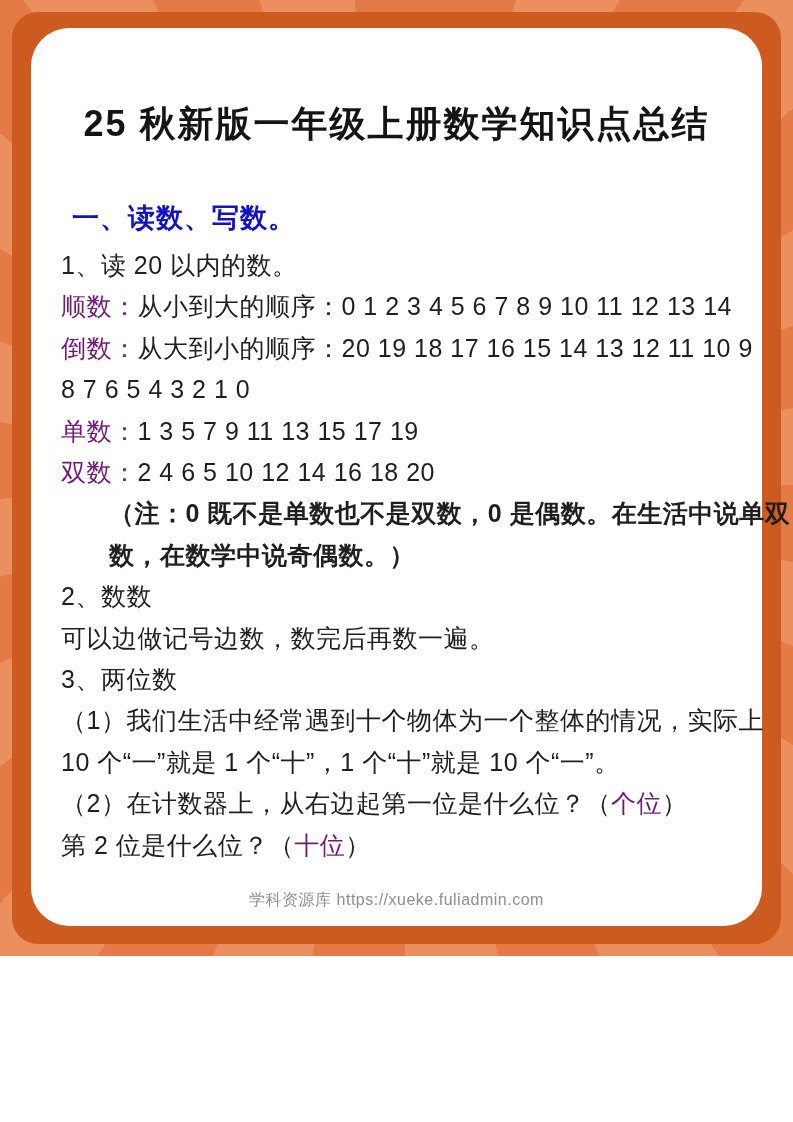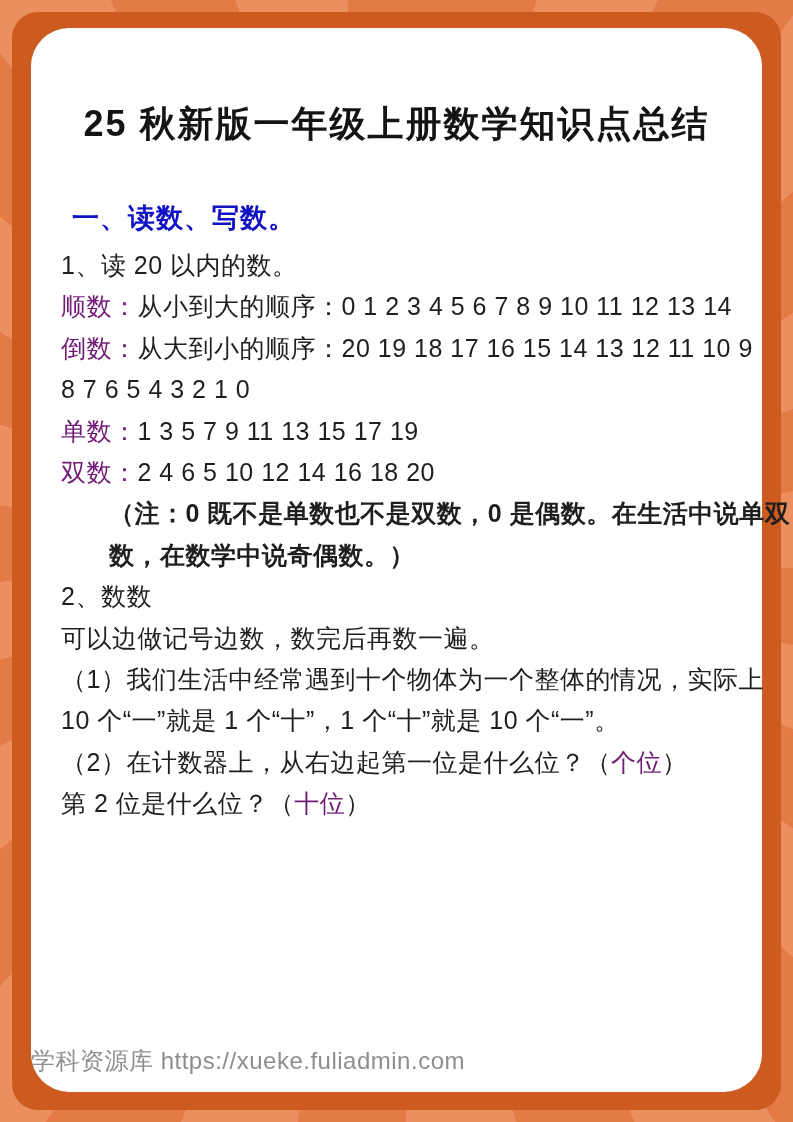--- a/index.html
+++ b/index.html
@@ -2,21 +2,21 @@
 <html><head>
 <meta charset="utf-8">
 <style>
   html, body { margin: 0; padding: 0; }
   body {
     width: 793px; height: 1122px;
     font-family: "Liberation Sans", sans-serif;
   }
   .page {
     position: relative;
-    width: 793px; height: 1122px;
+    width: 793px; height: 956px;
     overflow: hidden;
     background-color: #e57b46;
     background-image: repeating-conic-gradient(from 3deg at 50% 50%,
       #e47a45 0deg 11deg, #ec8f5e 11deg 22deg);
   }
   .frame {
     position: absolute;
     inset: 12px;
     background: #cd5a1f;
     border-radius: 26px;
@@ -56,22 +56,22 @@
     line-height: 41.4px;
     letter-spacing: 0.5px;
     color: #1f1f1f;
     white-space: nowrap;
   }
   .content .red  { color: #701a75; }
   .content .bold { font-weight: 700; margin-left: 48px; }
   .footer {
     position: absolute;
     left: 0; right: 0; bottom: 15px;
-    text-align: left;
-    font-size: 24px;
+    text-align: center;
+    font-size: 16px;
     letter-spacing: 0.5px;
     color: #8e8e8e;
   }
 </style>
 </head>
 <body>
 
 <div class="page">
   <div class="frame">
     <div class="card">
@@ -81,20 +81,21 @@
           <p class="line"><span>1、读 20 以内的数。</span></p>
           <p class="line"><span class="red">顺数：</span><span>从小到大的顺序：0 1 2 3 4 5 6 7 8 9 10 11 12 13 14</span></p>
           <p class="line"><span class="red">倒数：</span><span>从大到小的顺序：20 19 18 17 16 15 14 13 12 11 10 9</span></p>
           <p class="line"><span>8 7 6 5 4 3 2 1 0</span></p>
           <p class="line"><span class="red">单数：</span><span>1 3 5 7 9 11 13 15 17 19</span></p>
           <p class="line"><span class="red">双数：</span><span>2 4 6 5 10 12 14 16 18 20</span></p>
           <p class="line"><span class="bold">（注：0 既不是单数也不是双数，0 是偶数。在生活中说单双</span></p>
           <p class="line"><span class="bold">数，在数学中说奇偶数。）</span></p>
           <p class="line"><span>2、数数</span></p>
           <p class="line"><span>可以边做记号边数，数完后再数一遍。</span></p>
+          <p class="line"><span>3、两位数</span></p>
           <p class="line"><span>（1）我们生活中经常遇到十个物体为一个整体的情况，实际上</span></p>
           <p class="line"><span>10 个“一”就是 1 个“十”，1 个“十”就是 10 个“一”。</span></p>
           <p class="line"><span>（2）在计数器上，从右边起第一位是什么位？（</span><span class="red">个位</span><span>）</span></p>
           <p class="line"><span>第 2 位是什么位？（</span><span class="red">十位</span><span>）</span></p>
         </div>
       <div class="footer">学科资源库 https://xueke.fuliadmin.com</div>
     </div>
   </div>
 </div>
 

